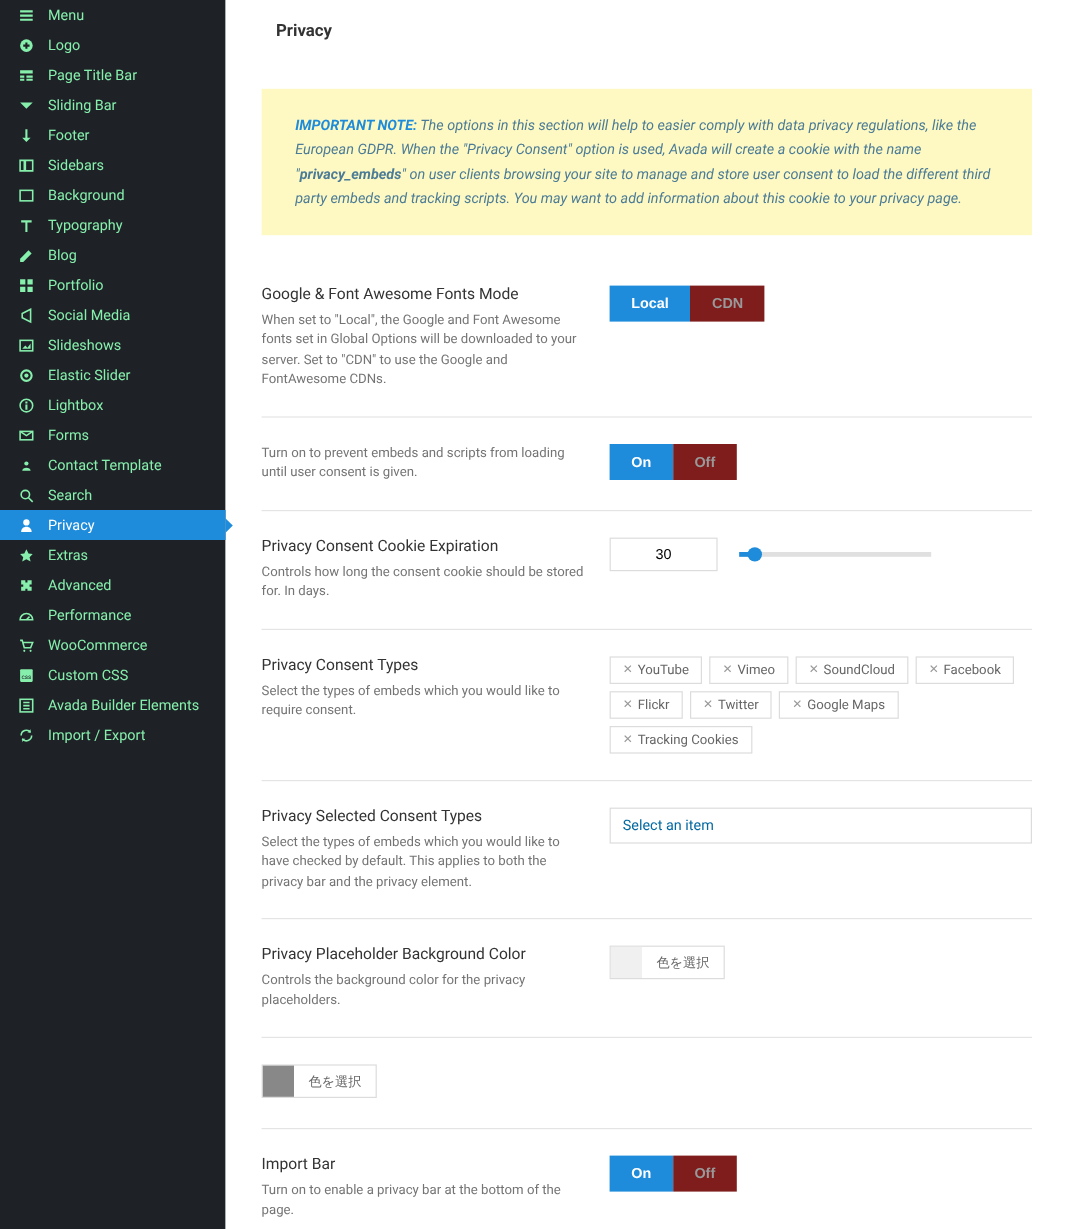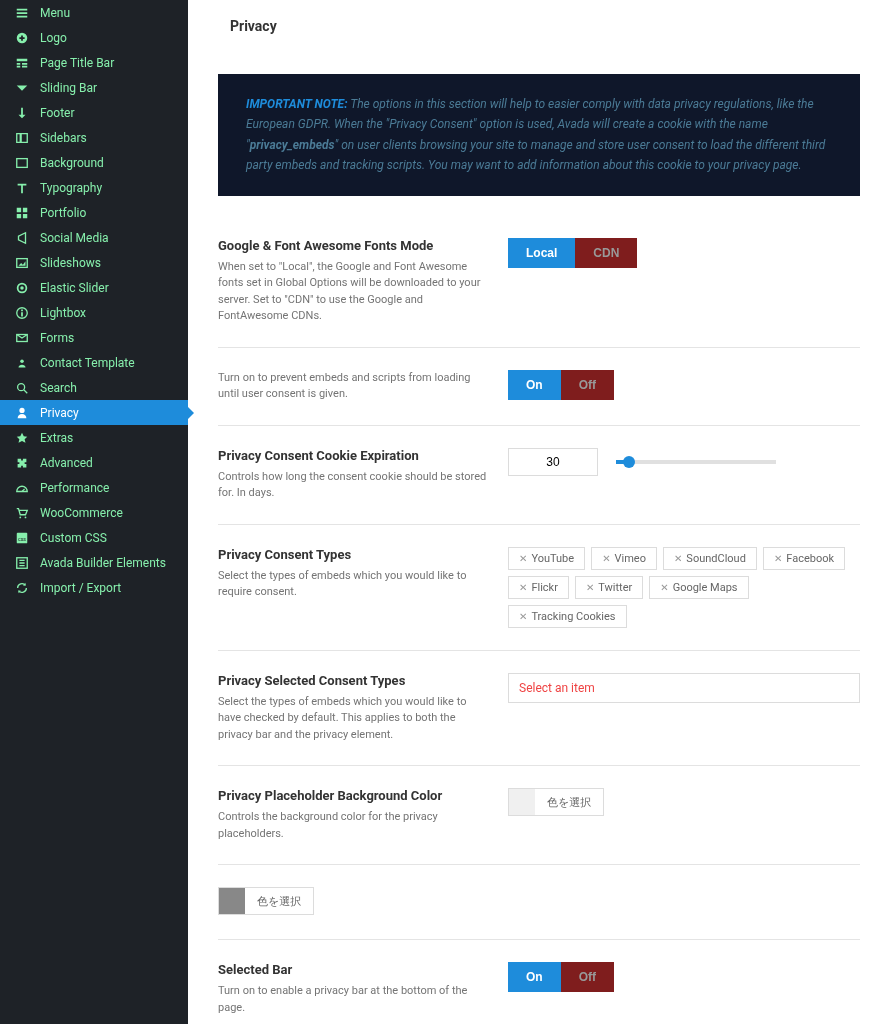--- a/index.html
+++ b/index.html
@@ -6,41 +6,41 @@
 body { font-family: -apple-system, BlinkMacSystemFont, "Segoe UI", Roboto, Arial, sans-serif; font-size: 13px; color: #333; background: #f1f1f1; }
 .wrap { display: flex; width: 890px; min-height: 1024px; background: #fff; }
 .sidebar { width: 188px; background: #1e2227; flex-shrink: 0; }
 .side-item { display: flex; align-items: center; padding: 6px 12px; color: #86efac; cursor: pointer; font-size: 12px; height: 25px; }
 .side-item.active { background: #1e8cdb; color: #fff; position: relative; }
 .side-item.active::after { content: ''; position: absolute; right: -6px; top: 50%; transform: translateY(-50%); border-left: 6px solid #1e8cdb; border-top: 6px solid transparent; border-bottom: 6px solid transparent; }
 .side-icon { width: 20px; display: inline-flex; justify-content: center; margin-right: 8px; font-size: 12px; }
 .side-icon svg { width: 14px; height: 14px; fill: currentColor; }
 .main { flex: 1; padding: 0 30px 30px 30px; background: #fff; }
 .page-title { font-size: 14px; font-weight: 700; color: #333; padding: 18px 0 40px 12px; }
-.note-box { background: #0f172a; padding: 20px 28px; font-style: italic; color: #4b7b96; font-size: 12px; line-height: 1.7; margin-bottom: 20px; }
+.note-box { background: #fef9c3; padding: 20px 28px; font-style: italic; color: #4b7b96; font-size: 12px; line-height: 1.7; margin-bottom: 20px; }
 .note-title { color: #1e8cdb; font-weight: 700; font-style: italic; }
 .note-box b { font-weight: 700; }
 .section { display: flex; padding: 22px 0; border-bottom: 1px solid #e4e4e4; }
 .section:last-child { border-bottom: none; }
 .left { width: 290px; flex-shrink: 0; padding-right: 20px; }
 .right { flex: 1; }
-.opt-title { font-size: 13px; font-weight: 700; color: #333; margin-bottom: 6px; }
+.opt-title { font-size: 13px; font-weight: 400; color: #333; margin-bottom: 6px; }
 .opt-desc { font-size: 11px; color: #747474; line-height: 1.5; }
 .toggle-group { display: inline-flex; }
 .toggle-btn { padding: 8px 18px; font-size: 12px; font-weight: 600; border: none; cursor: pointer; background: #7f1d1d; color: #999; }
 .toggle-btn.active { background: #1e8cdb; color: #fff; }
 .num-input { width: 90px; padding: 6px 8px; border: 1px solid #dcdcdc; text-align: center; font-size: 12px; }
 .slider-wrap { display: flex; align-items: center; gap: 18px; }
 .slider { position: relative; width: 160px; height: 4px; background: #e0e0e0; }
 .slider-fill { position: absolute; left: 0; top: 0; height: 100%; width: 8%; background: #1e8cdb; }
 .slider-thumb { position: absolute; left: 8%; top: 50%; transform: translate(-50%,-50%); width: 12px; height: 12px; border-radius: 50%; background: #1e8cdb; }
 .tags { display: flex; flex-wrap: wrap; gap: 6px; }
 .tag { border: 1px solid #dcdcdc; padding: 4px 10px; font-size: 11px; color: #666; background: #fff; display: inline-flex; align-items: center; gap: 4px; }
 .tag-x { color: #999; font-size: 10px; }
-.select-box { border: 1px solid #dcdcdc; padding: 7px 10px; color: #ef4444; font-size: 12px; width: 100%; }
+.select-box { border: 1px solid #dcdcdc; padding: 7px 10px; color: #0369a1; font-size: 12px; width: 100%; }
 .color-pick { display: inline-flex; align-items: center; border: 1px solid #dcdcdc; }
 .color-swatch { width: 26px; height: 26px; }
 .color-label { padding: 0 12px; font-size: 11px; color: #666; }
 </style>
 </head>
 <body>
 
 <div class="wrap">
   <div class="sidebar" id="sidebar">
       <div class="side-item">
@@ -100,20 +100,28 @@
         </span>
         <span>Background</span>
       </div>
       <div class="side-item">
         <span class="side-icon">
           <svg viewBox="0 0 16 16">
             <path d="M3 3h10v2H9v9H7V5H3z"></path>
           </svg>
         </span>
         <span>Typography</span>
+      </div>
+      <div class="side-item">
+        <span class="side-icon">
+          <svg viewBox="0 0 16 16">
+            <path d="M2 11l8-8 3 3-8 8H2z"></path>
+          </svg>
+        </span>
+        <span>Blog</span>
       </div>
       <div class="side-item">
         <span class="side-icon">
           <svg viewBox="0 0 16 16">
             <path d="M2 2h5v5H2zM9 2h5v5H9zM2 9h5v5H2zM9 9h5v5H9z"></path>
           </svg>
         </span>
         <span>Portfolio</span>
       </div>
       <div class="side-item">
@@ -344,21 +352,21 @@
       <div class="right">
         <div class="color-pick">
           <div class="color-swatch" id="sw-phtx" style="background: rgb(136, 136, 136);"></div>
           <div class="color-label">色を選択</div>
         </div>
       </div>
     </div>
 
     <div class="section">
       <div class="left">
-        <div class="opt-title">Selected Bar</div>
+        <div class="opt-title">Import Bar</div>
         <div class="opt-desc">Turn on to enable a privacy bar at the bottom of the page.</div>
       </div>
       <div class="right">
         <div class="toggle-group">
           <button class="toggle-btn active">On</button>
           <button class="toggle-btn">Off</button>
         </div>
       </div>
     </div>
 

